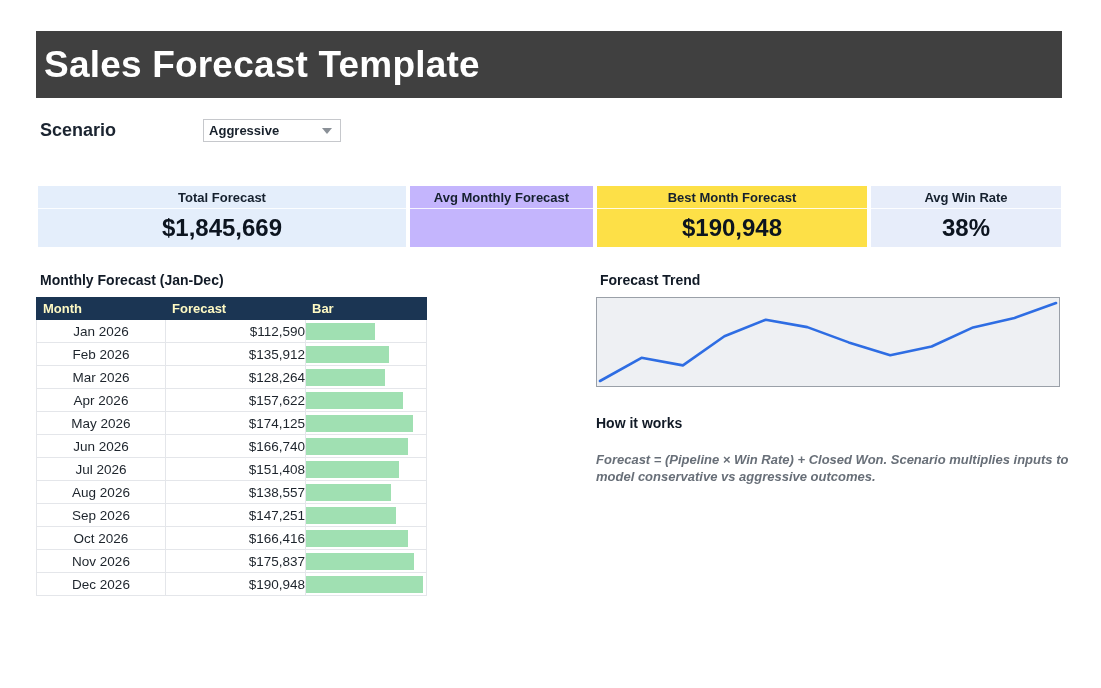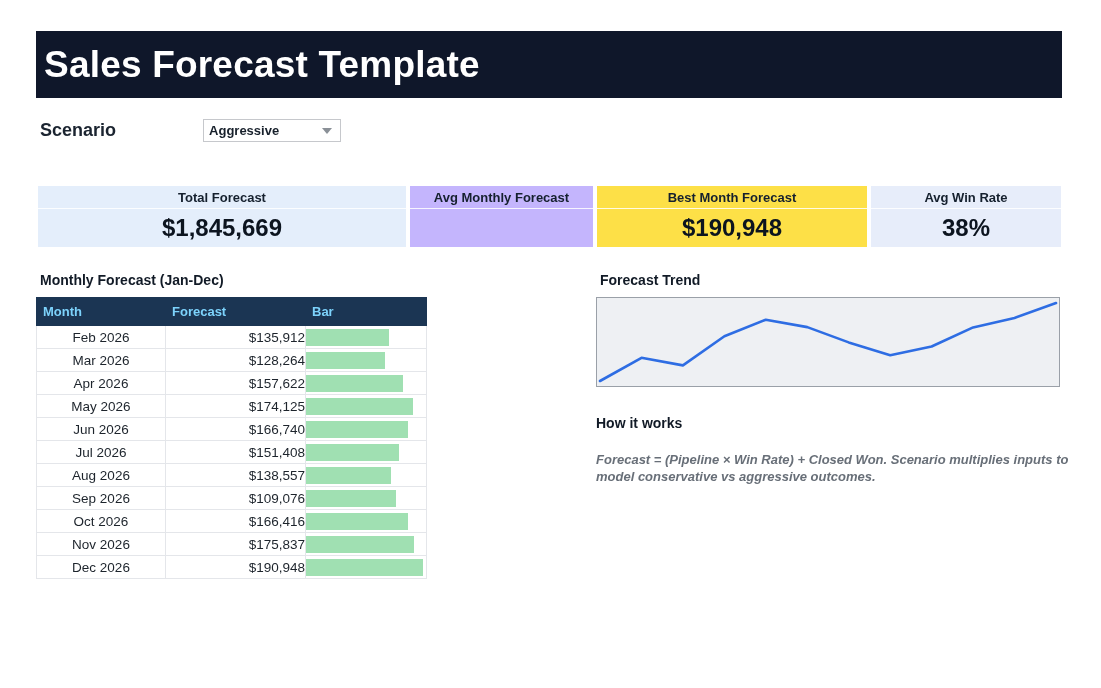--- a/index.html
+++ b/index.html
@@ -76,25 +76,25 @@
     border-collapse: collapse;
     table-layout: fixed;
     width: 390px;
     margin-top: 9px;
   }
   table.forecast col.c-month { width: 129px; }
   table.forecast col.c-forecast { width: 140px; }
   table.forecast col.c-bar { width: 121px; }
   table.forecast th {
     background: #1b3553;
-    color: #7dd3fc;
+    color: #fef9c3;
     font-size: 13px;
     font-weight: bold;
     text-align: left;
-    height: 28px;
+    height: 22px;
     padding: 0 0 0 6px;
     border: 1px solid #1b3553;
   }
   table.forecast td {
     height: 23px;
     font-size: 13.5px;
     color: #1d242c;
     border: 1px solid #e4e6ea;
     background: #fff;
     padding: 0;
@@ -125,21 +125,21 @@
     width: 497px;
     font-weight: bold;
   }
 </style>
 </head>
 <body>
 
 <div class="page">
   <div class="content">
 
-    <div class="app-header" style="background: #0f172a;">
+    <div class="app-header" style="background: #404040;">
       <h1>Sales Forecast Template</h1>
     </div>
 
     <div class="scenario-row">
       <span class="scenario-label">Scenario</span>
       <div class="scenario-dropdown">
         <span class="val">Aggressive</span>
         <span class="chevron-down"></span>
       </div>
     </div>
@@ -173,20 +173,27 @@
             </colgroup>
           <thead>
             <tr>
               <th>Month</th>
               <th>Forecast</th>
               <th>Bar</th>
             </tr>
           </thead>
           <tbody>
               <tr>
+                <td class="td-month">Jan 2026</td>
+                <td class="td-forecast">$112,590</td>
+                <td class="td-bar">
+                  <div class="bar" style="background: rgb(160, 224, 178); width: 69px;"></div>
+                </td>
+              </tr>
+              <tr>
                 <td class="td-month">Feb 2026</td>
                 <td class="td-forecast">$135,912</td>
                 <td class="td-bar">
                   <div class="bar" style="background: rgb(160, 224, 178); width: 83.3px;"></div>
                 </td>
               </tr>
               <tr>
                 <td class="td-month">Mar 2026</td>
                 <td class="td-forecast">$128,264</td>
                 <td class="td-bar">
@@ -223,21 +230,21 @@
               </tr>
               <tr>
                 <td class="td-month">Aug 2026</td>
                 <td class="td-forecast">$138,557</td>
                 <td class="td-bar">
                   <div class="bar" style="background: rgb(160, 224, 178); width: 84.9px;"></div>
                 </td>
               </tr>
               <tr>
                 <td class="td-month">Sep 2026</td>
-                <td class="td-forecast">$109,076</td>
+                <td class="td-forecast">$147,251</td>
                 <td class="td-bar">
                   <div class="bar" style="background: rgb(160, 224, 178); width: 90.2px;"></div>
                 </td>
               </tr>
               <tr>
                 <td class="td-month">Oct 2026</td>
                 <td class="td-forecast">$166,416</td>
                 <td class="td-bar">
                   <div class="bar" style="background: rgb(160, 224, 178); width: 102px;"></div>
                 </td>

